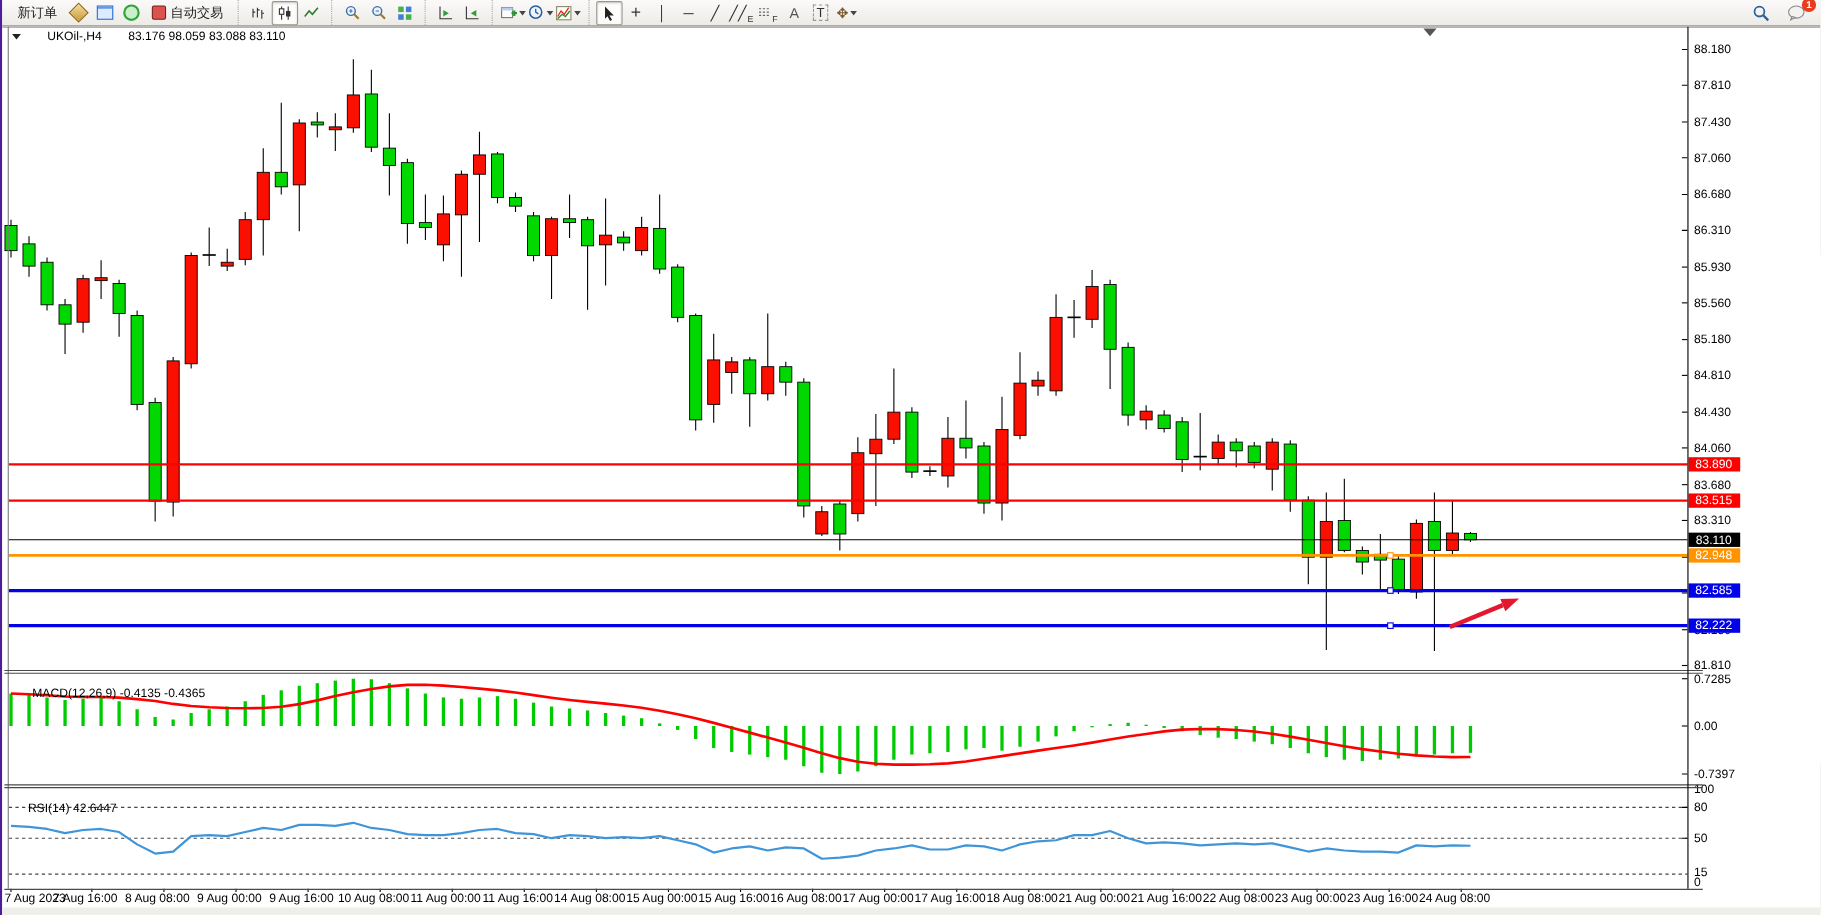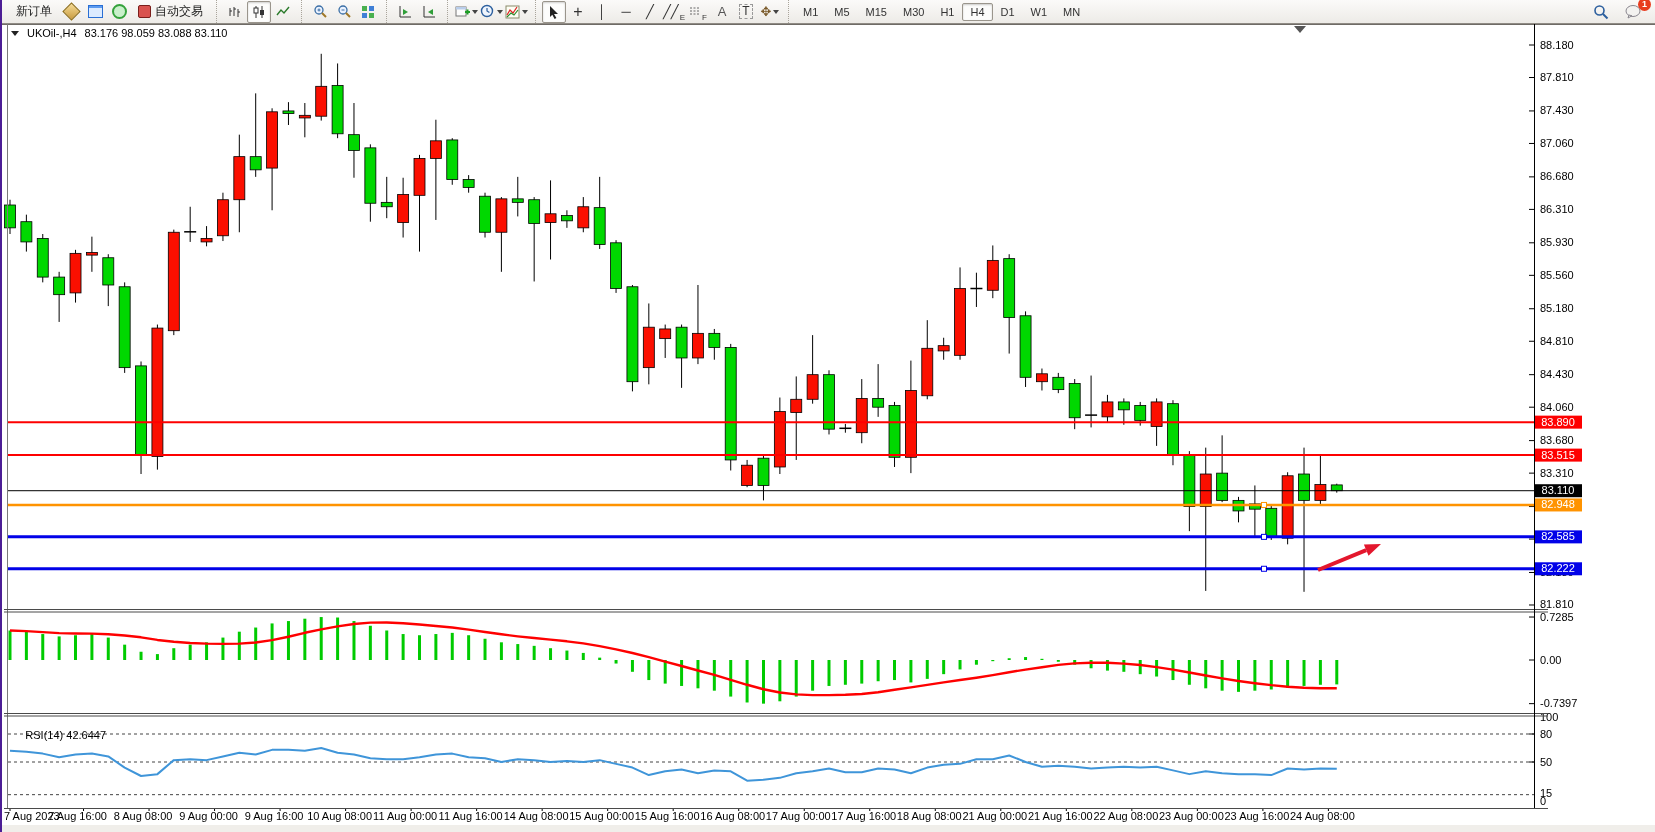--- a/index.html
+++ b/index.html
@@ -26,21 +26,21 @@
     background:linear-gradient(135deg,#f6dc96,#c89b40);border:1px solid #8a6914;}
   .ico-win{width:13px;height:11px;border:1px solid #2a6fd4;background:#dcebff;box-shadow:inset 0 2px 0 #5d9bef;}
   .ico-sonar{width:11px;height:11px;border-radius:50%;border:2px solid #35a23c;background:#c9f0cb;}
   .ico-auto{width:11px;height:11px;background:#d9534f;border:1px solid #7a1f1c;border-radius:2px;margin-right:4px;}
   .glyph{font-size:13px;line-height:13px;color:#333;}
   .sub{font-size:8px;color:#333;margin-left:1px;align-self:flex-end;}
   
   #chart-wrap{position:absolute;left:0;top:24px;width:1655px;height:808px;background:#fff;}
   #chart-svg{position:absolute;left:0;top:0;}
   .overlay-label{position:absolute;font-size:11px;color:#000;white-space:pre;z-index:3;}
-  #chart-title{left:9px;top:3px;display:flex;align-items:center;gap:8px;}
+  #chart-title{left:9px;top:3px;display:flex;align-items:center;gap:24px;}
   #title-drop{width:0;height:0;border-left:4px solid transparent;border-right:4px solid transparent;
     border-top:5px solid #222;}
 </style>
 </head>
 <body>
 
 <div id="app">
 
   <div id="toolbar">
     <div class="grp">
@@ -173,31 +173,20 @@
           <span class="glyph" style="font-size:13px;color:#555;">A</span>
         </div>
       <div class="tbtn">
           <span class="glyph" style="font-size:12px;border:1px dashed #999;padding:0 2px;">T</span>
         </div>
       <div class="tbtn">
           <span class="glyph" style="color:#7a5a2a;">✥</span>
           <span class="caret"></span>
         </div>
     </div>
-    <div class="grp sep" id="tf-bar">
-        <div class="tf">M1</div>
-        <div class="tf">M5</div>
-        <div class="tf">M15</div>
-        <div class="tf">M30</div>
-        <div class="tf">H1</div>
-        <div class="tf active">H4</div>
-        <div class="tf">D1</div>
-        <div class="tf">W1</div>
-        <div class="tf">MN</div>
-      </div>
     <div id="tb-right">
       <div class="tbtn">
         <svg width="16" height="16">
             <circle cx="6.5" cy="6.5" r="4.5" fill="none" stroke="#2c5f9e" stroke-width="1.6"></circle>
             <path d="M10 10l4.5 4.5" stroke="#2c5f9e" stroke-width="2"></path>
           </svg>
       </div>
       <div class="tbtn">
         <svg width="17" height="15">
             <ellipse cx="8" cy="7" rx="7" ry="5.5" fill="#f3f2f0" stroke="#8a878f"></ellipse>
@@ -585,17 +574,20 @@
         <line x1="2" y1="784.5" x2="1546" y2="784.5" stroke="#4a4a4a"></line>
         <line x1="1532.5" y1="0" x2="1532.5" y2="784" stroke="#000"></line>
         <line x1="1653.5" y1="0" x2="1653.5" y2="808" stroke="#c2beb6"></line>
         <rect x="0" y="801" width="1655" height="7" fill="#f0eeea"></rect>
       </svg>
     <div class="overlay-label" id="chart-title">
       <span id="title-drop"></span>
       <span>UKOil-,H4</span>
       <span>83.176 98.059 83.088 83.110</span>
     </div>
+    <div class="overlay-label" style="left:9px;top:589px;">
+      <span>MACD(12,26,9)</span> <span>-0.4135 -0.4365</span>
+    </div>
     <div class="overlay-label" style="left:5px;top:693px;">
       <span>RSI(14)</span> <span>42.6447</span>
     </div>
   </div>
 </div>
 
 </body></html>

